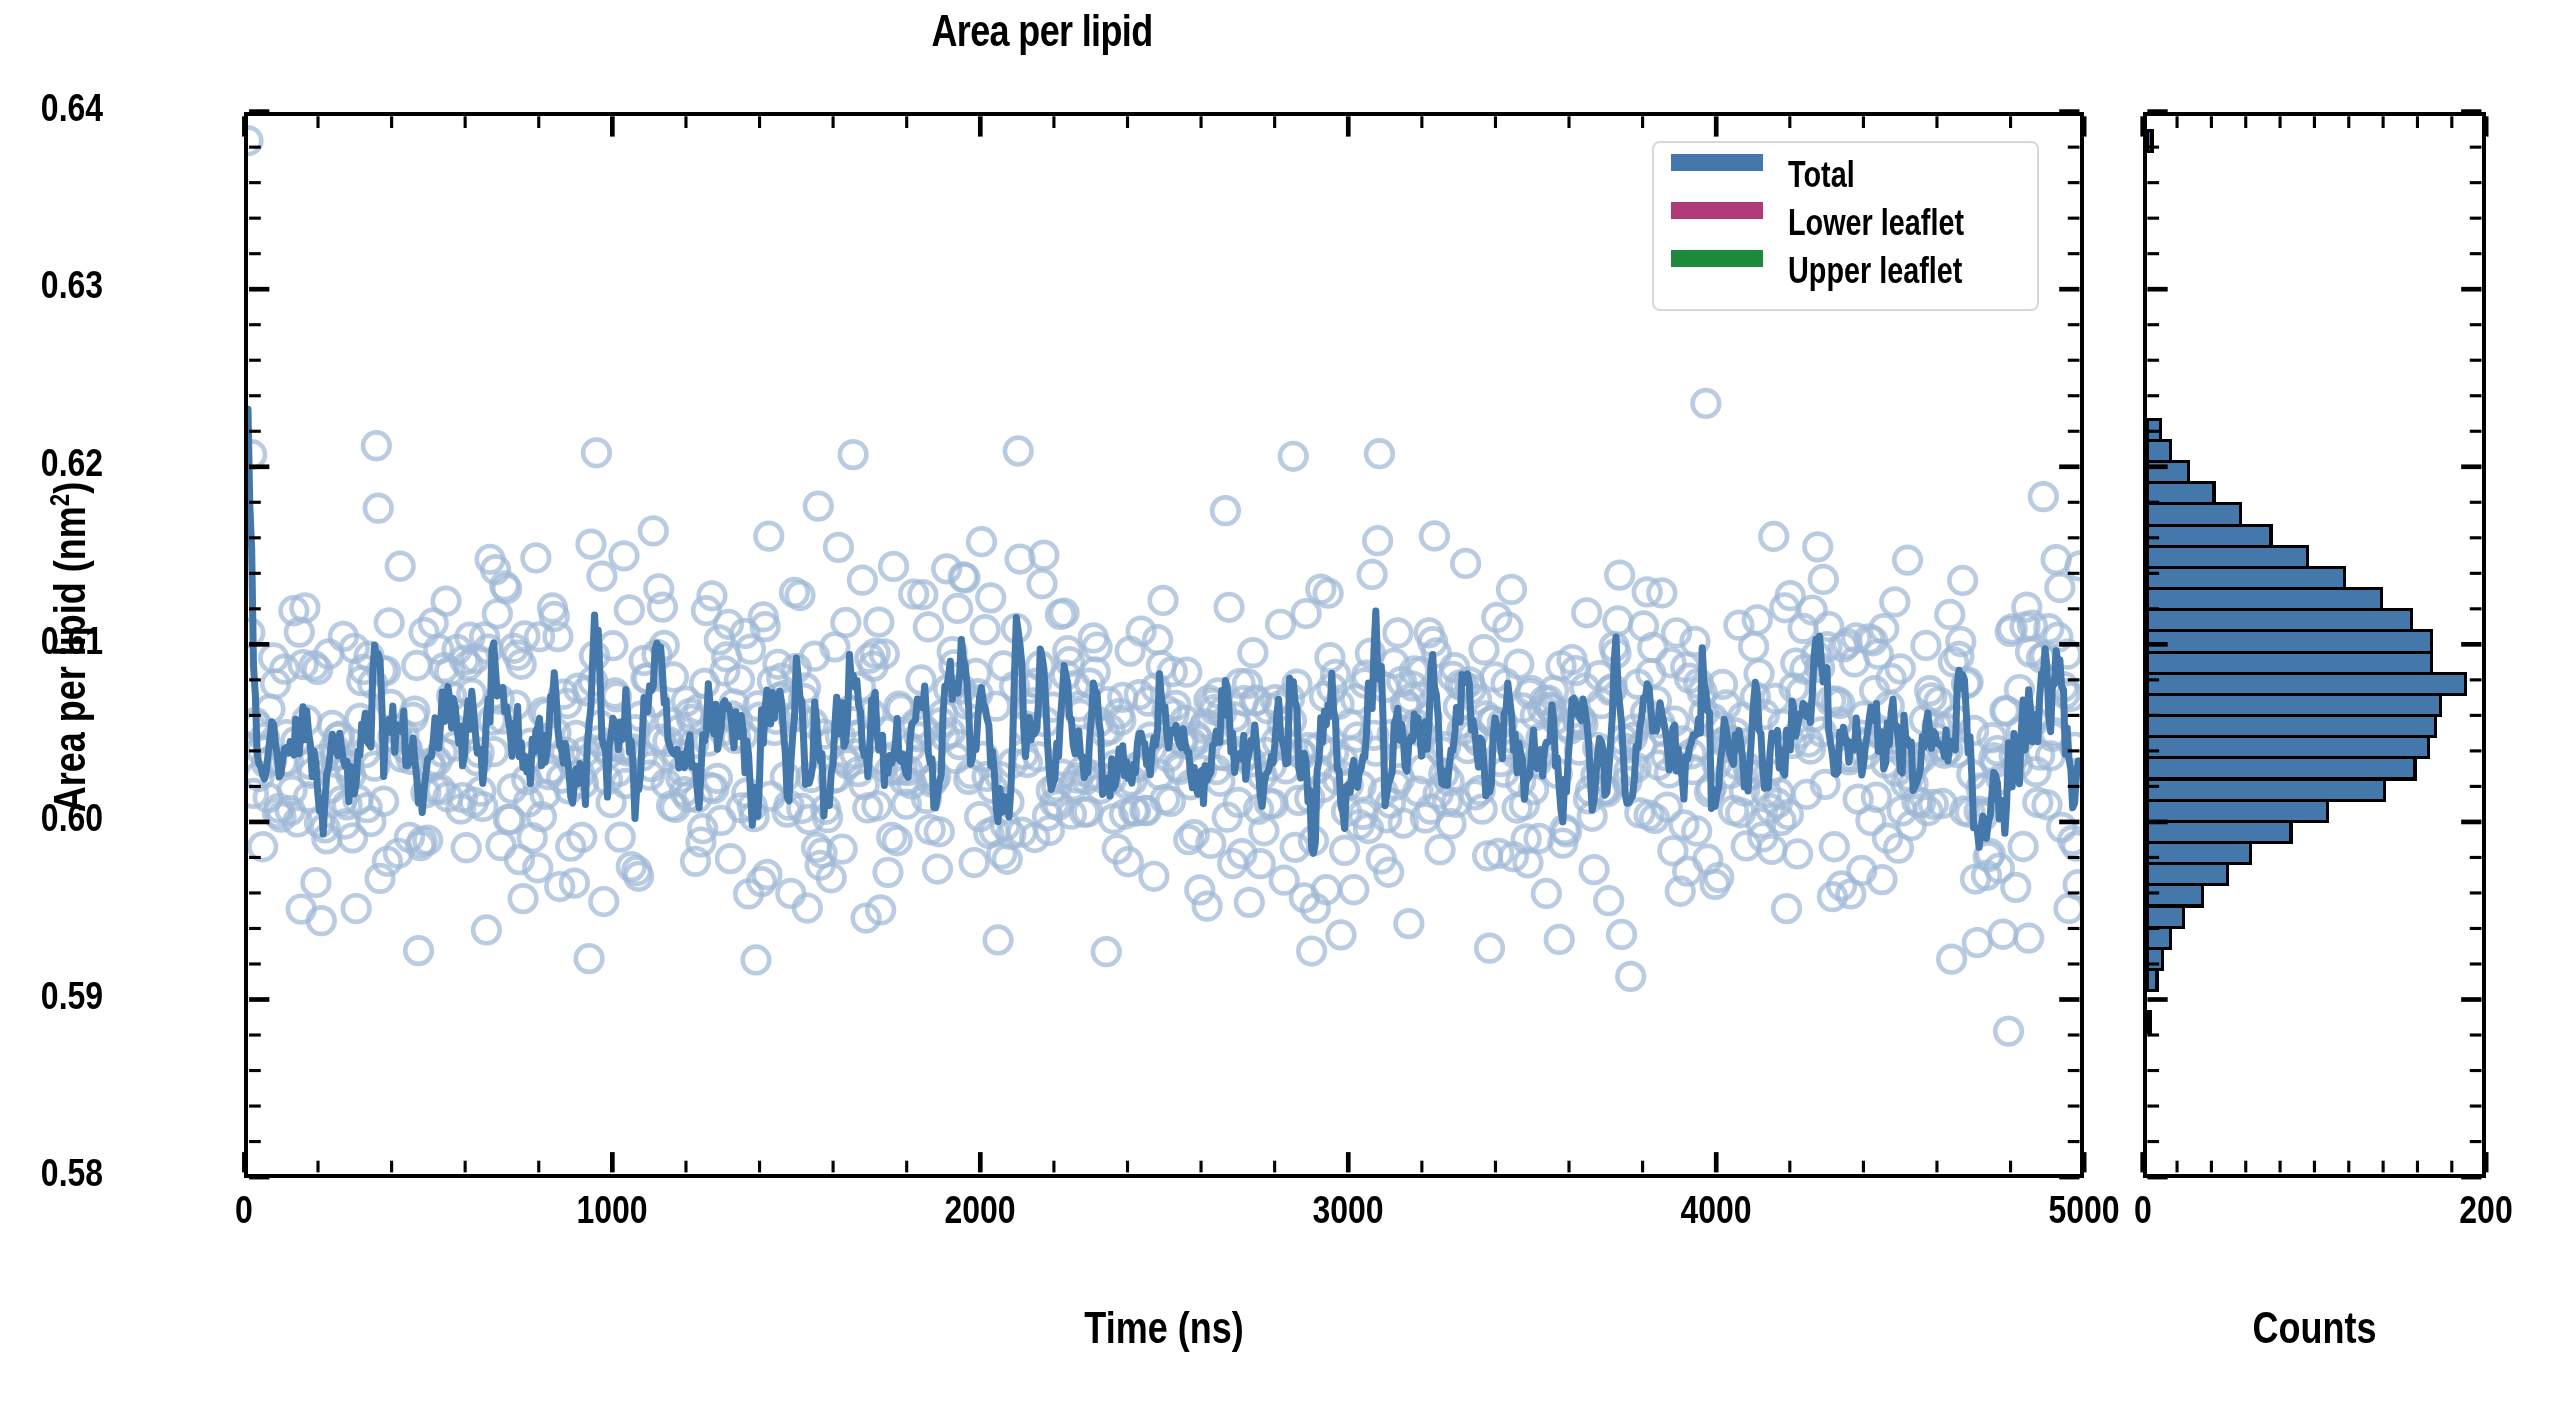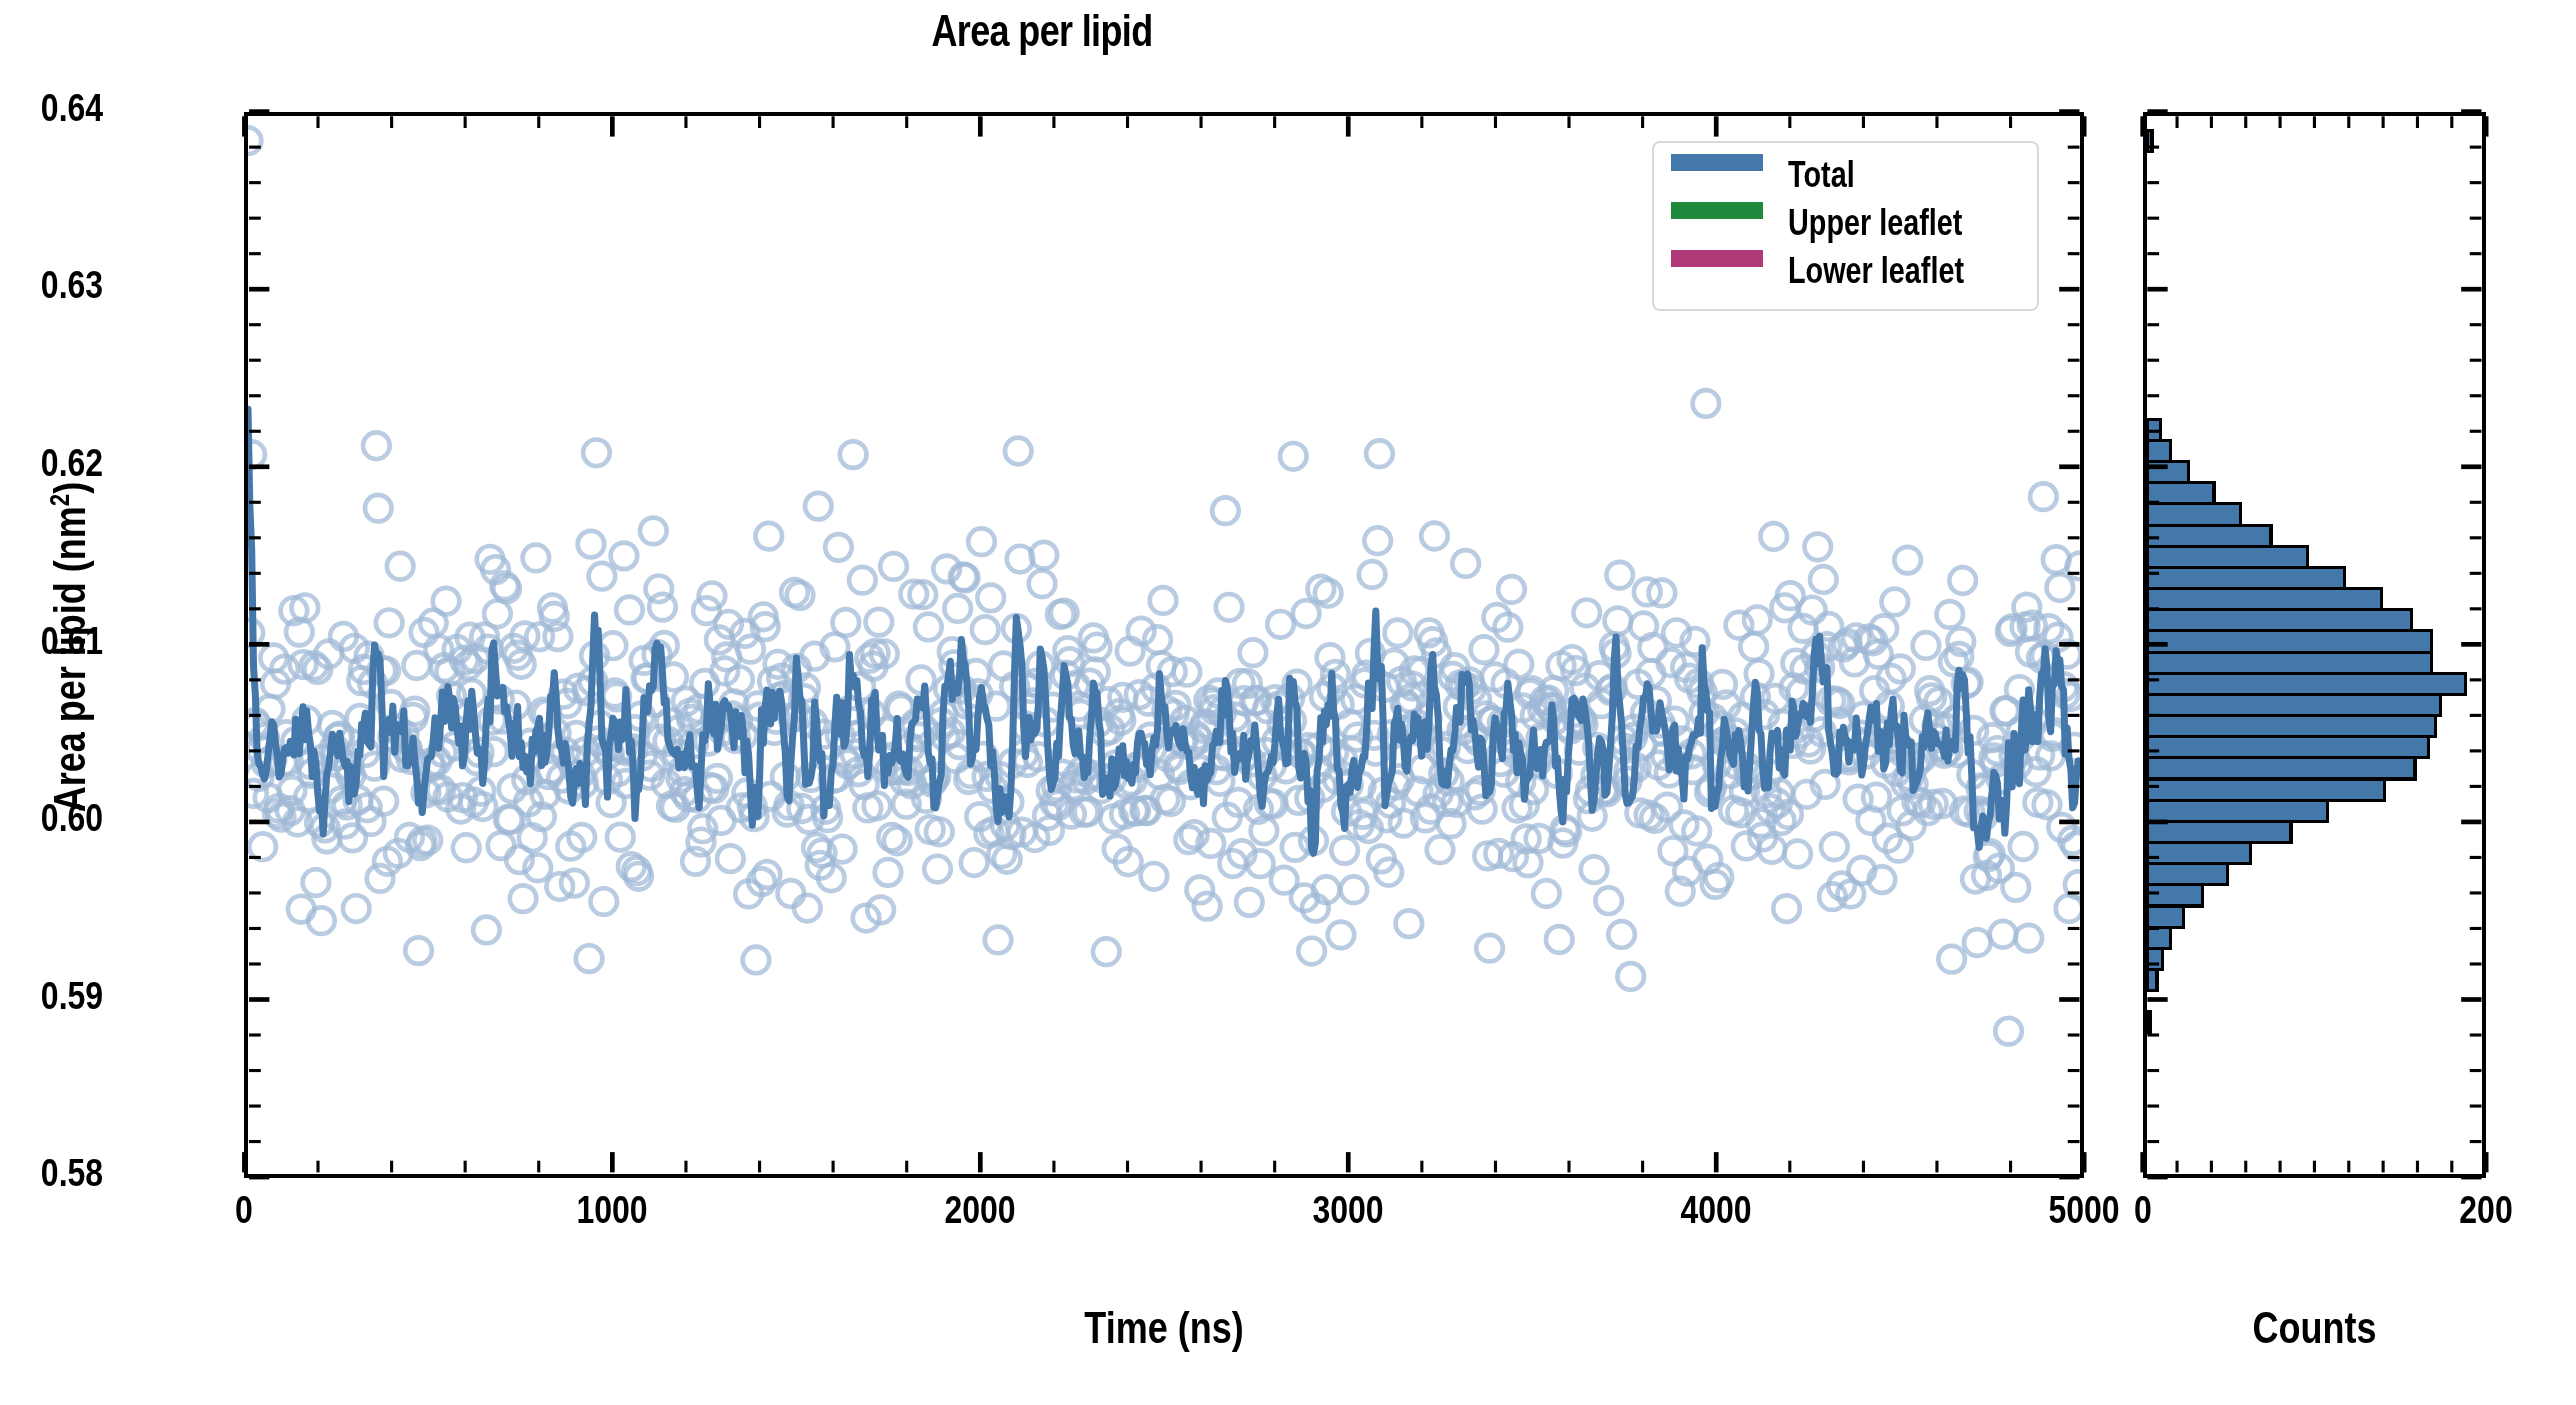--- a/index.html
+++ b/index.html
@@ -1356,23 +1356,23 @@
   <div id="x-axis-title">Time (ns)</div>
   <div id="hist-x-axis-title">Counts</div>
   <div id="y-axis-title"><span>Area per lipid (nm</span><sup>2</sup><span>)</span></div>
 
   <div id="legend">
     <div class="legend-row">
       <span class="legend-swatch" style="background: rgb(68, 119, 170);"></span>
       <span class="legend-label">Total</span>
     </div>
     <div class="legend-row">
+      <span class="legend-swatch" style="background: rgb(176, 58, 120);"></span>
+      <span class="legend-label">Lower leaflet</span>
+    </div>
+    <div class="legend-row">
       <span class="legend-swatch" style="background: rgb(31, 138, 60);"></span>
       <span class="legend-label">Upper leaflet</span>
     </div>
-    <div class="legend-row">
-      <span class="legend-swatch" style="background: rgb(176, 58, 120);"></span>
-      <span class="legend-label">Lower leaflet</span>
-    </div>
   </div>
 
 </div>
 
 
 </body></html>

